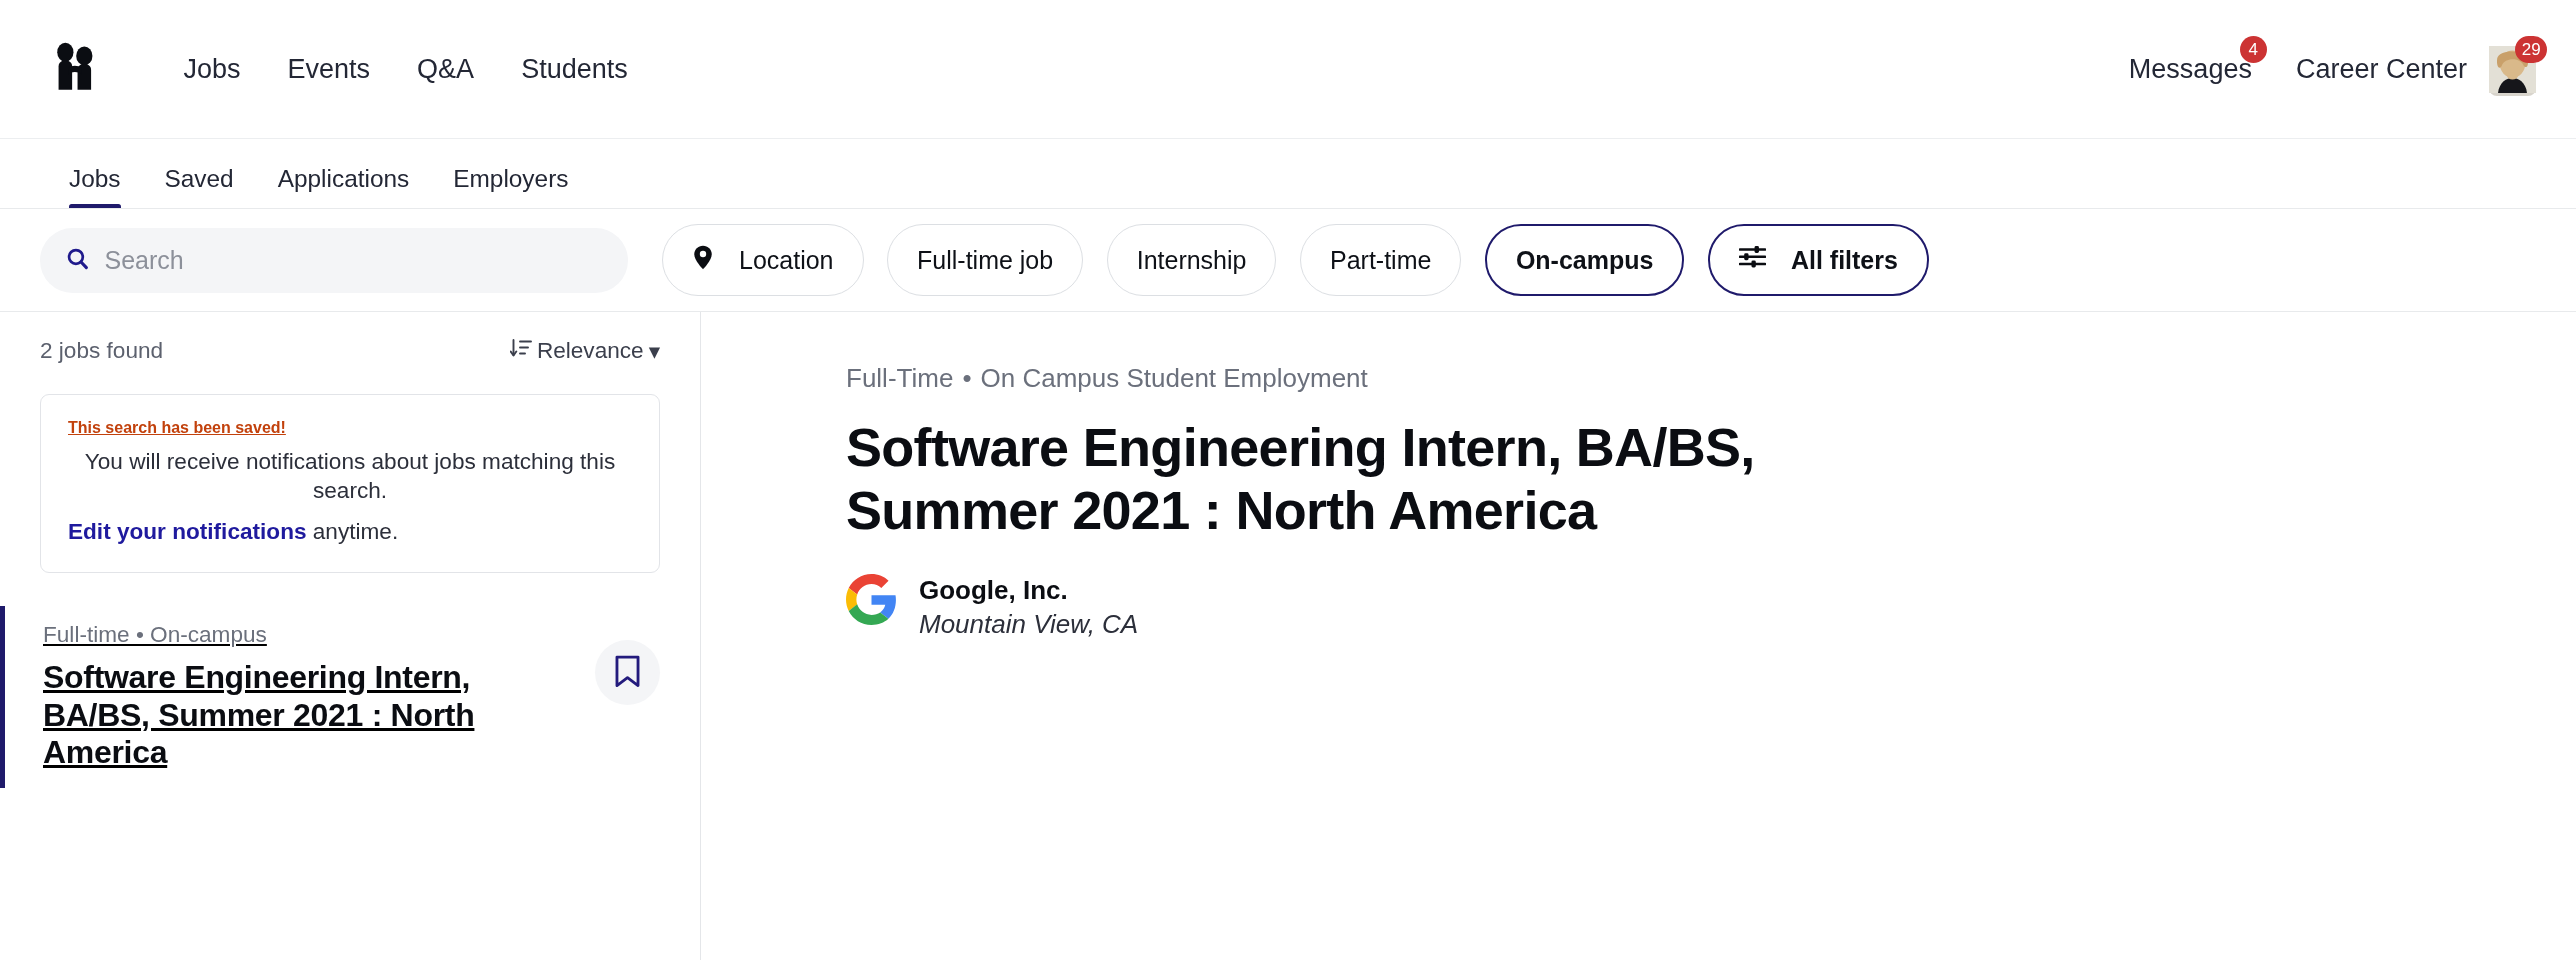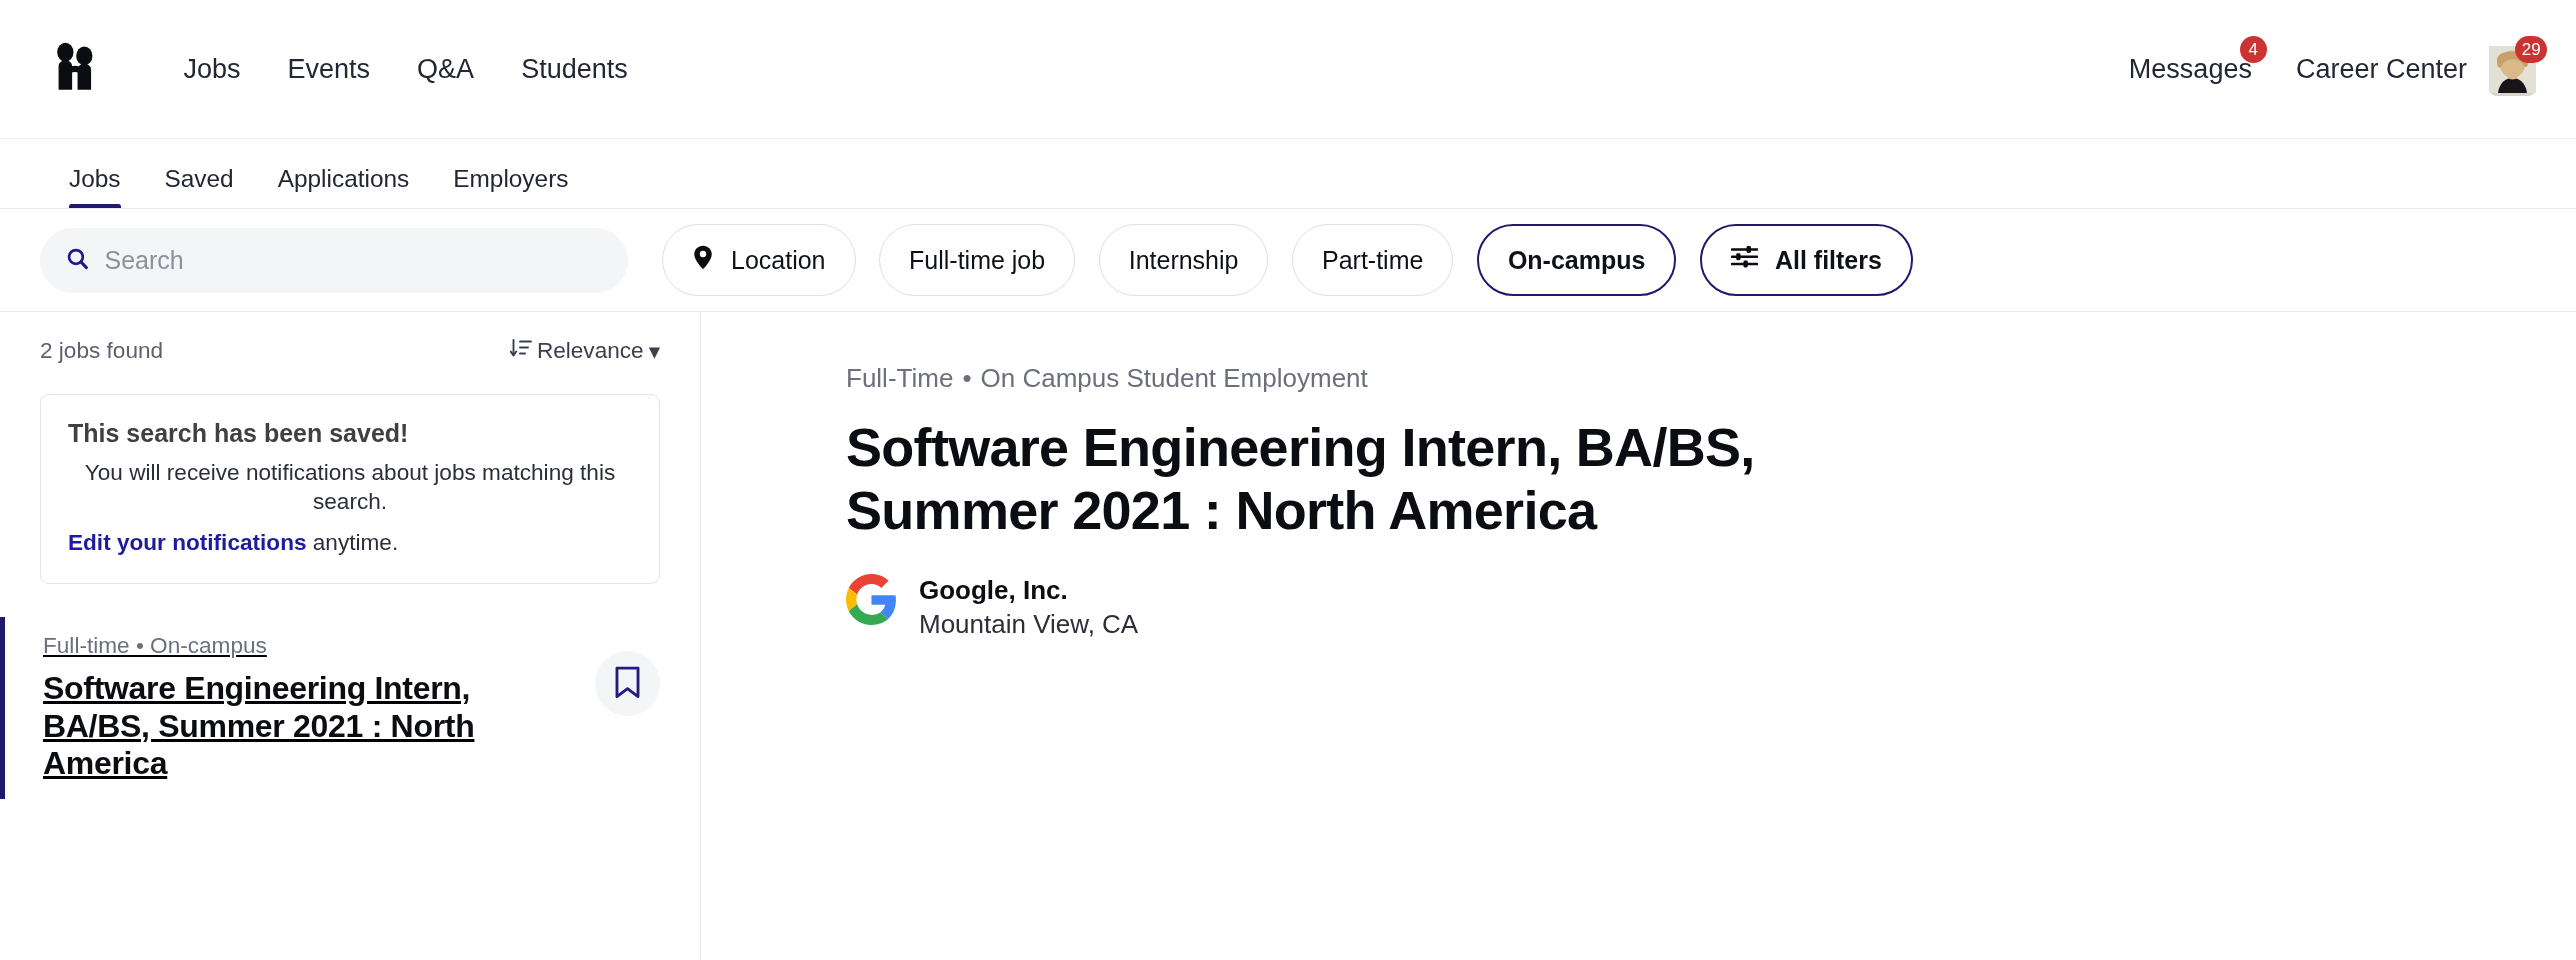--- a/index.html
+++ b/index.html
@@ -153,21 +153,21 @@
     align-items: center;
     gap: 23.5px;
     margin-left: 34px;
   }
   .pill {
     height: 72px;
     border: 1.8px solid #dcdfe3;
     border-radius: 36px;
     display: flex;
     align-items: center;
-    gap: 17px;
+    gap: 25px;
     padding: 0 29px;
     font-size: 25px;
     color: #0e1117;
     background: #fff;
     cursor: pointer;
     white-space: nowrap;
   }
   .pill.active {
     border: 2.7px solid #1f1a6b;
     font-weight: bold;
@@ -203,24 +203,25 @@
     color: #3b3f4c;
     cursor: pointer;
   }
   .saved-card {
     margin: 9px 40px 0 40px;
     border: 1.8px solid #e2e4e8;
     border-radius: 9px;
     padding: 23.5px 27px 27px 27px;
   }
   .saved-title {
-    font-size: 25px;
-    font-weight: bold;
-    color: #404040;
+    font-size: 16px;
+    font-weight: bold;
+    color: #c2410c;
     margin-bottom: 11.8px;
+    text-decoration: underline;
   }
   .saved-body {
     font-size: 22.6px;
     color: #2c2f3a;
     line-height: 1.28;
     margin-bottom: 12.7px;
     text-align: center;
   }
   .saved-link-row { font-size: 22.6px; color: #2c2f3a; }
   .saved-link {
@@ -299,20 +300,21 @@
   .employer-name {
     font-size: 26px;
     font-weight: bold;
     color: #0b0d12;
     line-height: 1.28;
   }
   .employer-loc {
     font-size: 26px;
     color: #2c2f3a;
     line-height: 1.28;
+    font-style: italic;
   }
   .nowrap { white-space: nowrap; }
 </style>
 </head>
 <body>
 
 <div class="topnav">
 
   <div class="logo-wrap">
     <svg width="56" height="56" viewBox="0 0 62 62" aria-hidden="true">

